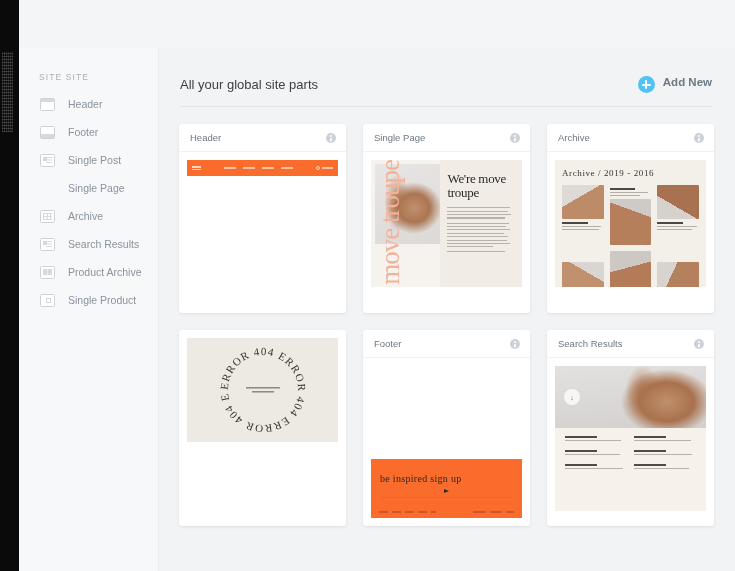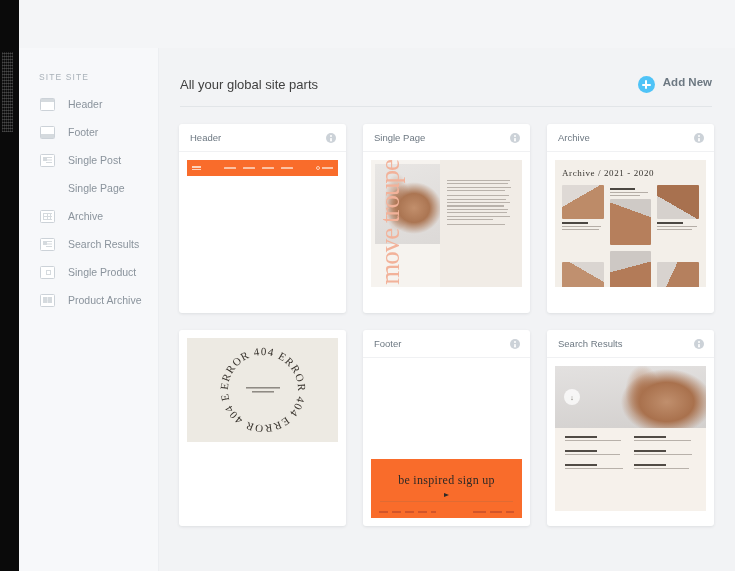--- a/index.html
+++ b/index.html
@@ -292,21 +292,21 @@
   .ring-center i:last-child { width:22px; margin:0 auto; }
 
   
   .pv-footer { height: 152px; background:#ffffff; position:relative; }
   .ft-block {
     position:absolute; left:0; right:0; bottom:0; height:59px;
     background:#f96c2b; padding: 14px 9px 0;
   }
   .ft-title {
     font-family:"Liberation Serif", serif;
-    text-align:center; font-size:12px; color:#2e2a27; letter-spacing:.3px;
+    font-size:10px; color:#2e2a27; letter-spacing:.3px;
   }
   .ft-arrow {
     margin: 5px auto 0; width:0; height:0;
     border-top:2.5px solid transparent; border-bottom:2.5px solid transparent;
     border-left:5px solid #2e2a27;
   }
   .ft-rule { margin-top: 4px; height:1px; background:#e4seed; background:#e06b33; }
   .ft-bottom {
     position:absolute; left:8px; right:8px; bottom:5px;
     display:flex; justify-content:space-between;
@@ -398,33 +398,33 @@
             <span class="mini"></span>
             <span class="lines"></span>
           </span>
       </span>
       <span class="lbl">Search Results</span>
     </div>
 
     <div class="nav-item nav-sub">
       <span class="ico">
         <span class="glyph-box">
+            <span class="four"></span>
+          </span>
+      </span>
+      <span class="lbl">Product Archive</span>
+    </div>
+
+    <div class="nav-item nav-sub">
+      <span class="ico">
+        <span class="glyph-box">
             <span class="center-sq"></span>
           </span>
       </span>
       <span class="lbl">Single Product</span>
-    </div>
-
-    <div class="nav-item nav-sub">
-      <span class="ico">
-        <span class="glyph-box">
-            <span class="four"></span>
-          </span>
-      </span>
-      <span class="lbl">Product Archive</span>
     </div>
 
   </div>
 
   <div class="main">
 
     <div class="main-head">
       <div class="main-title">All your global site parts</div>
       <div class="add-new">
         <span class="plus-circle"></span>
@@ -468,20 +468,21 @@
           <span class="card-name">Single Page</span>
           <span class="info-icon"></span>
         </div>
         <div class="card-body">
           <div class="pv pv-single">
             <div class="sp-left">
               <div class="sp-photo"></div>
               <div class="sp-vert">move troupe</div>
             </div>
             <div class="sp-right">
+              <div class="sp-head">We're move troupe</div>
               <div class="sp-para tx">
                 <i style="width:96%"></i>
                   <i style="width:92%"></i>
                   <i style="width:97%"></i>
                   <i style="width:88%"></i>
                 <i style="width:94%;margin-top:4px"></i>
                   <i style="width:90%"></i>
                   <i style="width:96%"></i>
                 <i style="width:86%"></i>
                   <i style="width:93%"></i>
@@ -495,21 +496,21 @@
         </div>
       </div>
 
       <div class="card">
         <div class="card-head">
           <span class="card-name">Archive</span>
           <span class="info-icon"></span>
         </div>
         <div class="card-body">
           <div class="pv pv-archive">
-            <div class="ar-title">Archive / 2021 - 2020</div>
+            <div class="ar-title">Archive / 2019 - 2016</div>
             <div class="ar-grid">
               <div class="ar-cell">
                 <div class="img skin-a"></div>
                 <div class="cap">
                     <b></b>
                     <i style="width:94%"></i>
                     <i style="width:88%"></i>
                   </div>
               </div>
               <div class="ar-cell">

